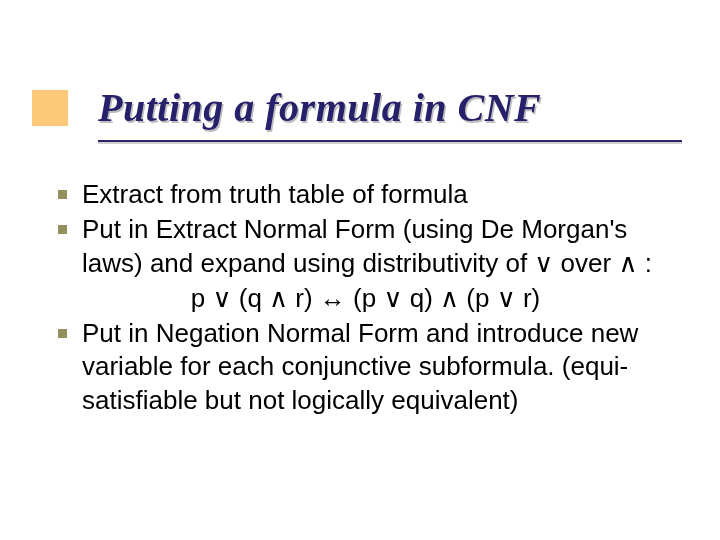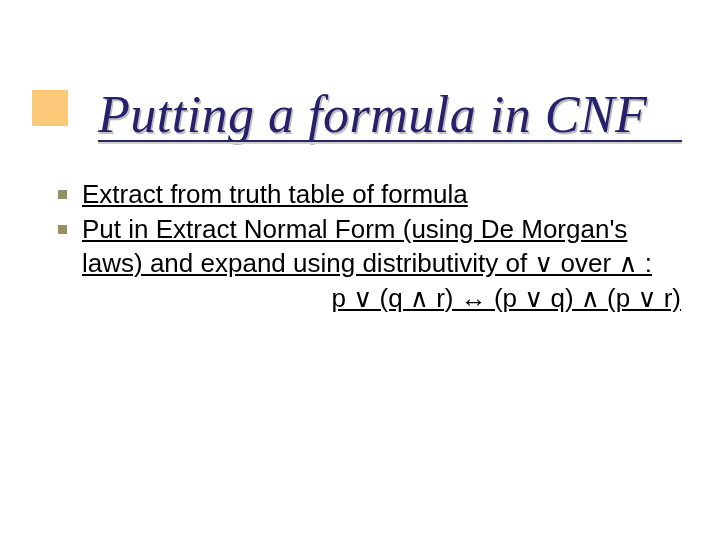--- a/index.html
+++ b/index.html
@@ -28,42 +28,42 @@
   }
   .title-wrap {
     position: absolute;
     left: 98px;
     top: 86px;
     z-index: 1;
   }
   .title {
     font-family: "Times New Roman", Times, serif;
     font-style: italic;
-    font-size: 52px;
+    font-size: 40px;
     color: #26216a;
     letter-spacing: 0.5px;
     text-shadow: 1.5px 1.5px 0 #bdbdbd;
     line-height: 1.1;
+    font-weight: bold;
   }
   .title-rule {
     position: absolute;
     left: 98px;
     top: 140px;
     width: 584px;
     border-top: 2px solid #2a2566;
     box-shadow: 0 2px 0 #d0d0d0;
     z-index: 1;
   }
   .body {
     position: absolute;
     left: 50px;
     top: 178px;
     width: 631px;
     color: #000;
-    text-decoration: underline;
   }
   ul.bullets {
     list-style: none;
     margin: 0;
     padding: 0;
   }
   ul.bullets > li {
     position: relative;
     padding-left: 32px;
     font-size: 26px;
@@ -75,21 +75,21 @@
     content: "";
     position: absolute;
     left: 8px;
     top: 12px;
     width: 9px;
     height: 9px;
     background: #968f60;
   }
   .formula {
     display: block;
-    text-align: right;
+    text-align: center;
     font-size: 26px;
     font-family: Verdana, Geneva, sans-serif;
     margin: 2px 0 2px -32px;
   }
 </style>
 </head>
 <body>
 
 <div class="slide">
   <div class="accent-block"></div>
@@ -100,15 +100,18 @@
 
   <div class="body">
     <ul class="bullets">
       <li>
         <span>Extract from truth table of formula</span>
       </li>
       <li>
         <span>Put in Extract Normal Form (using De Morgan's laws) and expand using distributivity of ∨ over ∧ :</span>
         <span class="formula">p ∨ (q ∧ r) ↔ (p ∨ q) ∧ (p ∨ r)</span>
       </li>
+      <li>
+        <span>Put in Negation Normal Form and introduce new variable for each conjunctive subformula. (equi-satisfiable but not logically equivalent)</span>
+      </li>
     </ul>
   </div>
 </div>
 
 </body></html>

